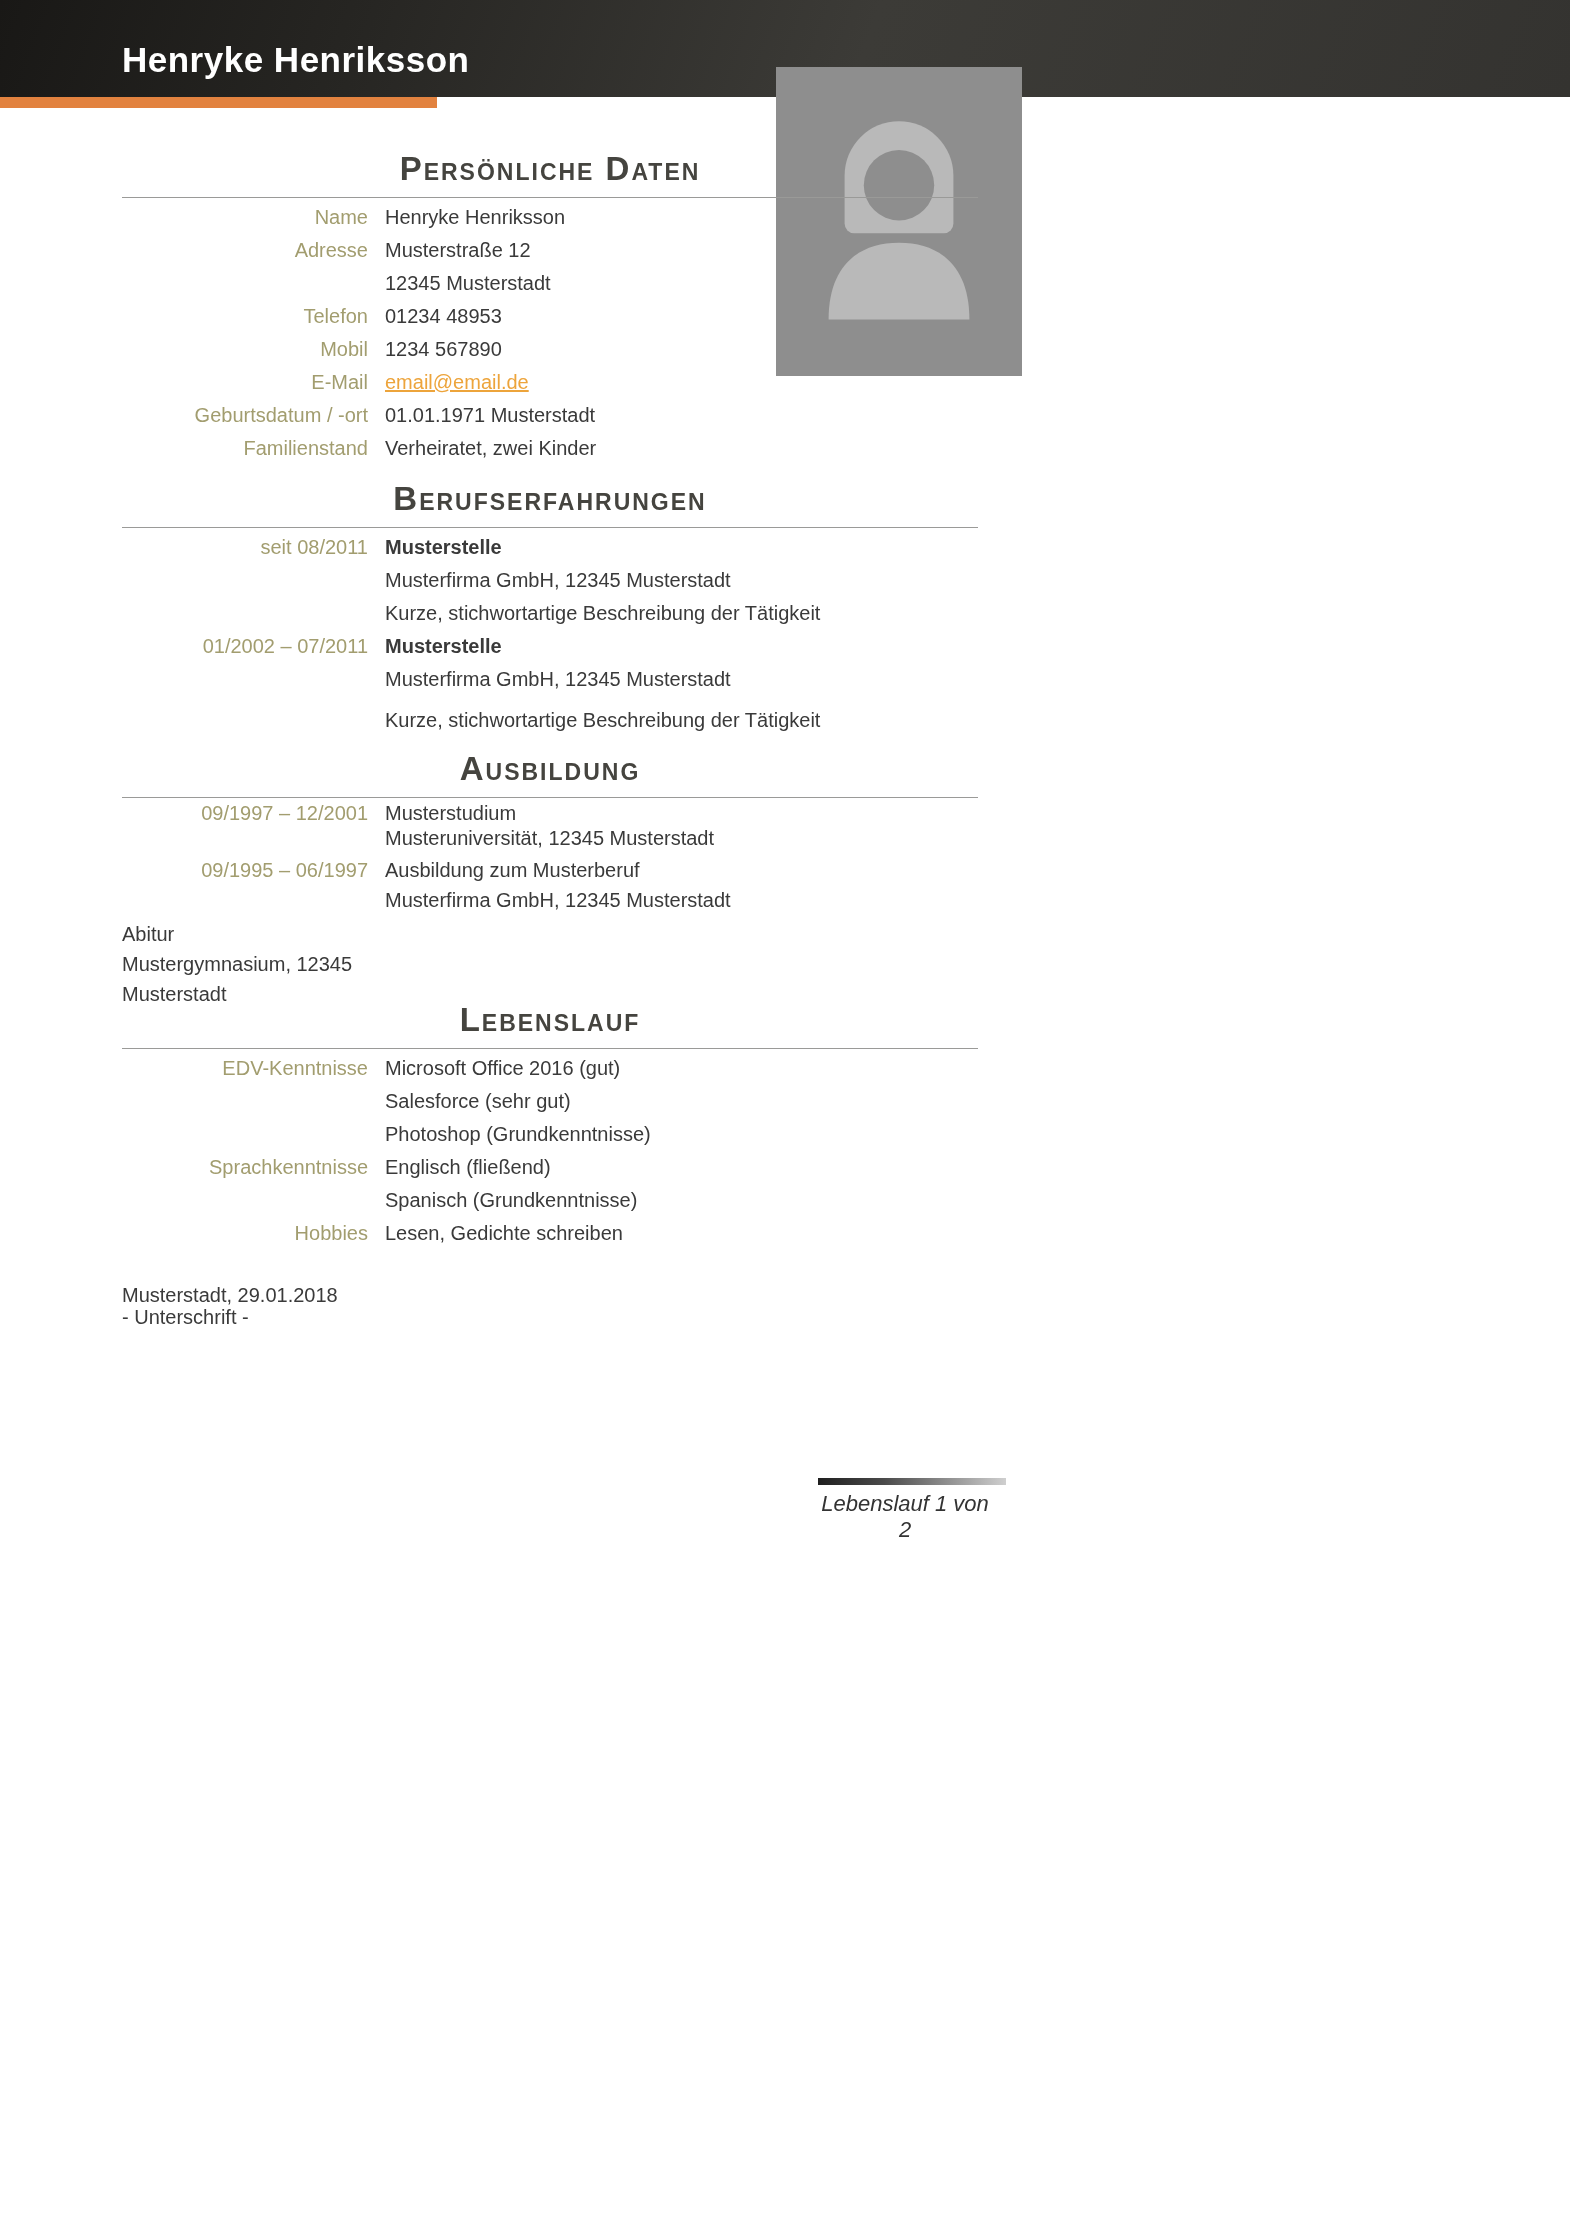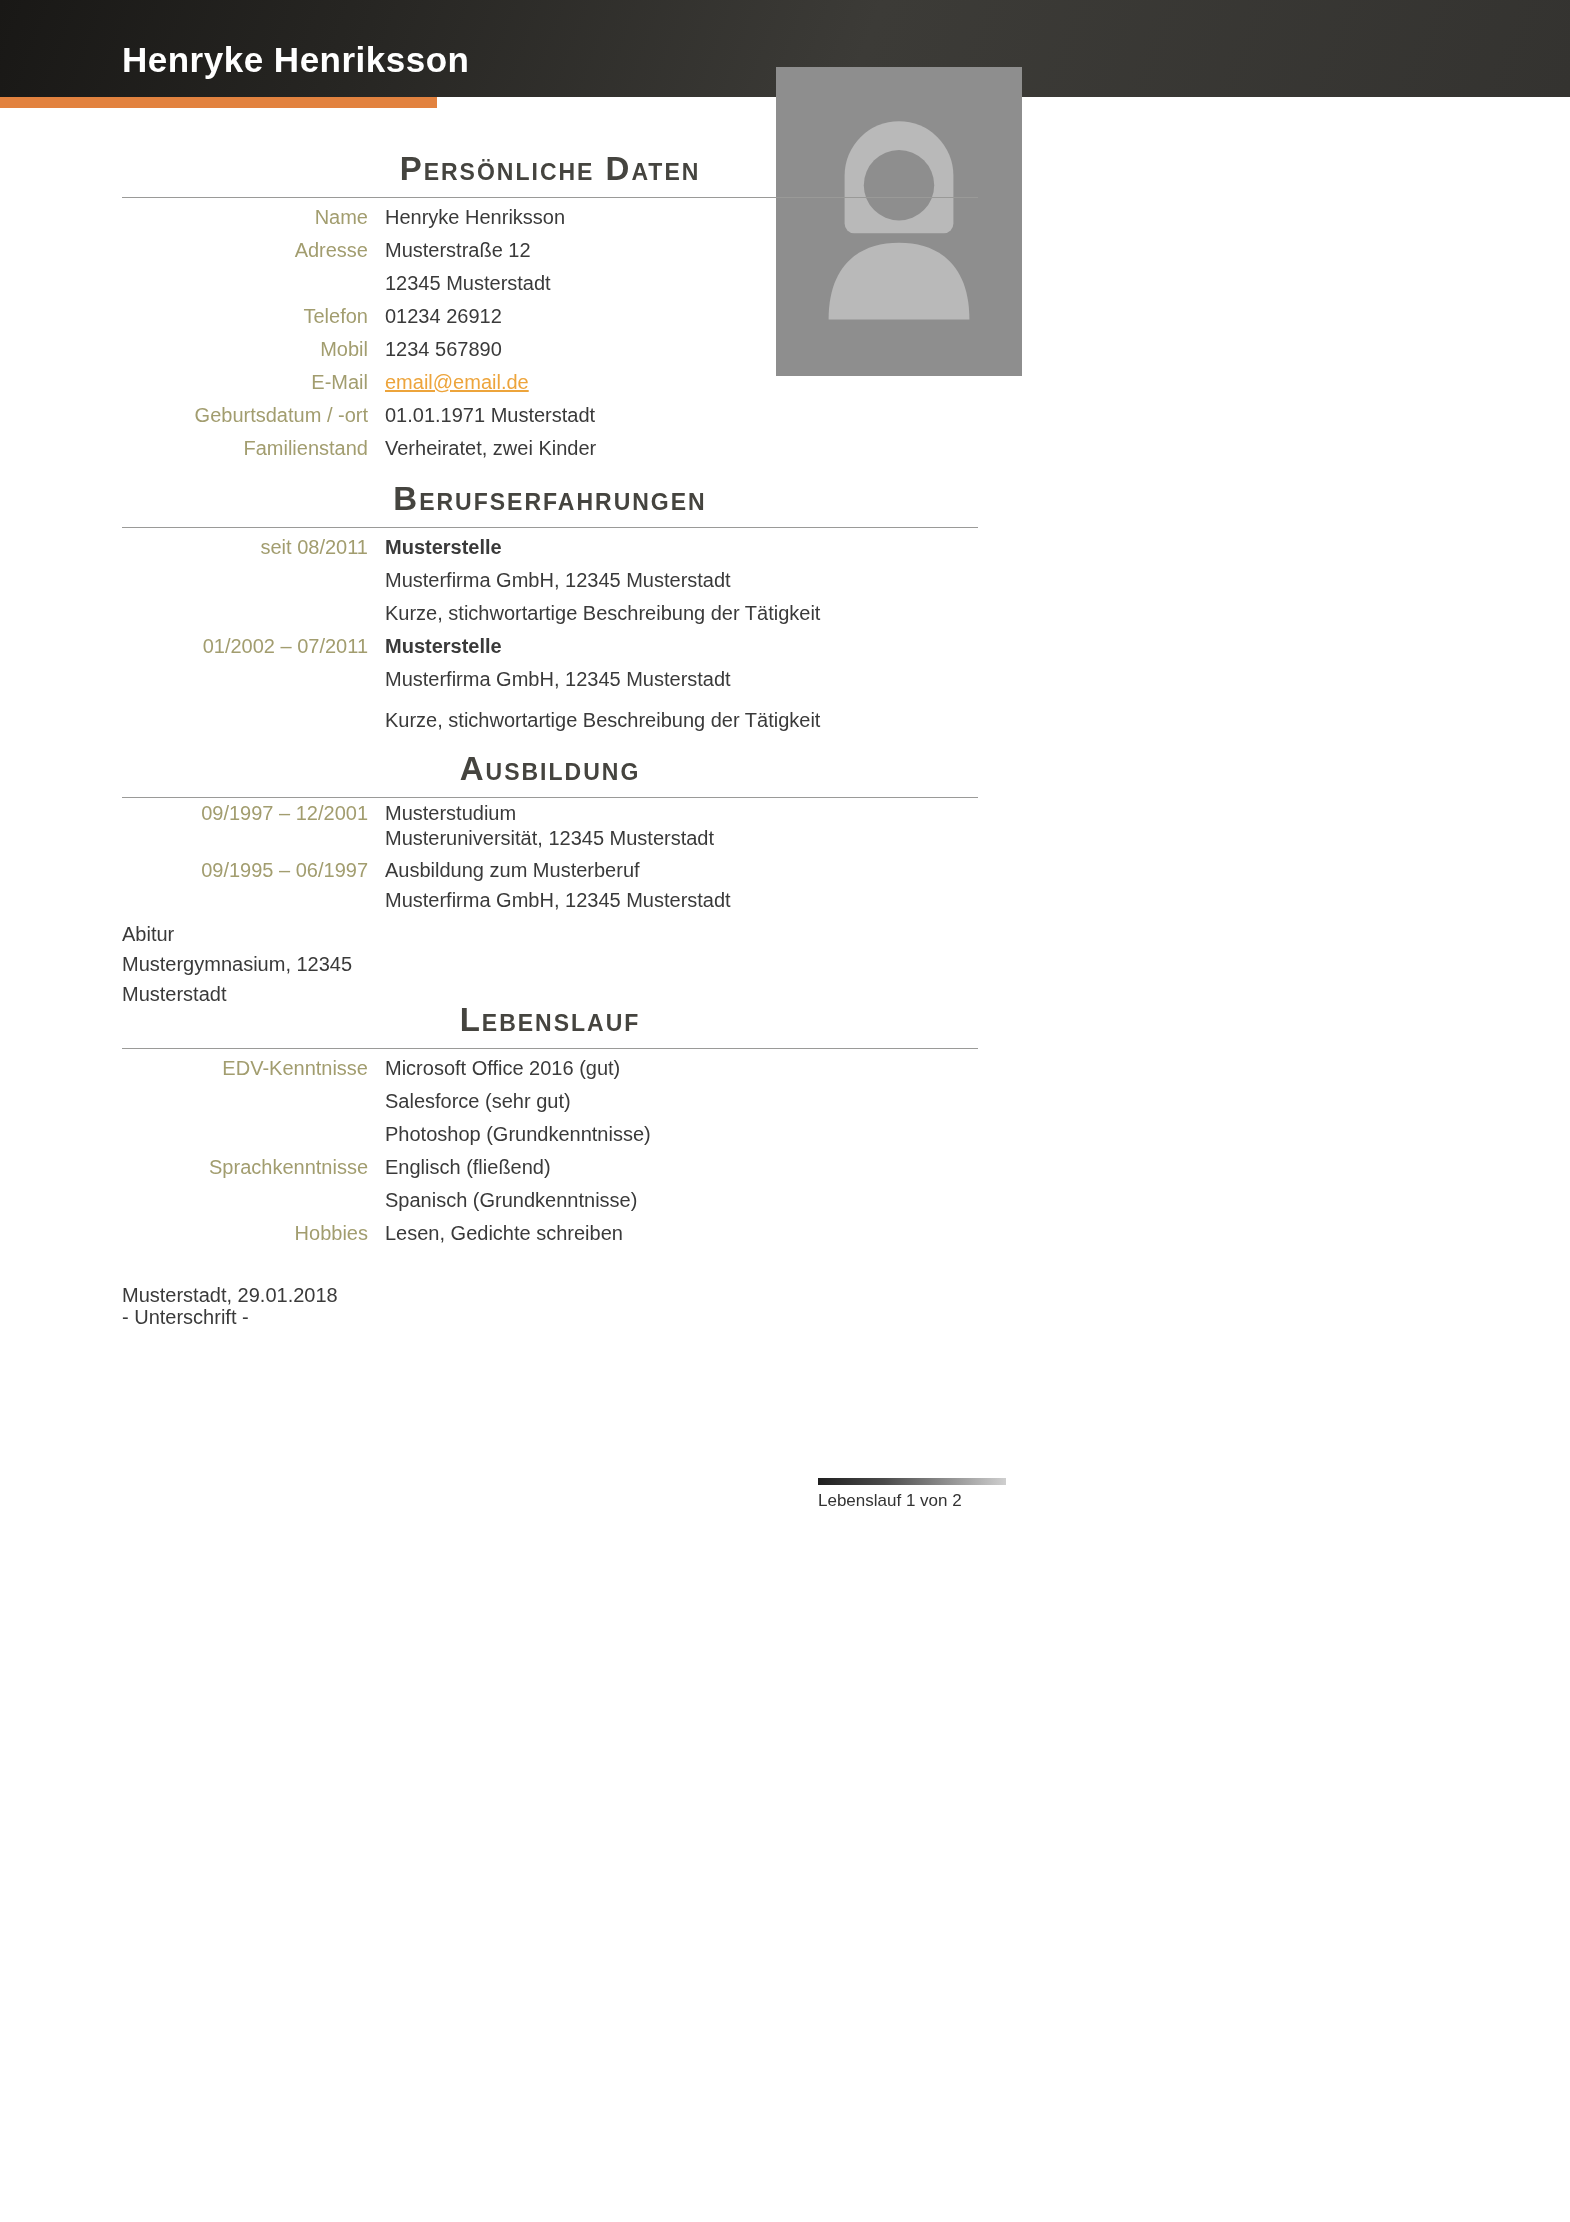--- a/index.html
+++ b/index.html
@@ -75,21 +75,21 @@
     position:absolute; left:122px; top:1284px;
     font-size:20px; line-height:22px; color:#3a3a3a;
   }
 
   
   .page-footer { position:absolute; left:818px; top:1478px; width:188px; }
   .footer-bar {
     height:7px;
     background:linear-gradient(to right, #1f1f1f 0%, #4a4a4a 35%, #cfcfcf 100%);
   }
-  .footer-text { margin-top:6px; padding-right:14px; text-align:left; font-size:17px; color:#333; }
+  .footer-text { margin-top:6px; padding-right:14px; text-align:center; font-size:22px; color:#333;font-style:italic; }
 </style>
 </head>
 <body>
 
 <div class="page">
 
   <div class="header">
     <h1 class="name">Henryke Henriksson</h1>
   </div>
   <div class="accent-bar"></div>
@@ -115,21 +115,21 @@
       <div class="row">
         <div class="label">Adresse</div>
         <div class="value">
           <div>Musterstraße 12</div>
           <div>12345 Musterstadt</div>
         </div>
       </div>
       <div class="row">
         <div class="label">Telefon</div>
         <div class="value">
-          <div>01234 26912</div>
+          <div>01234 48953</div>
         </div>
       </div>
       <div class="row">
         <div class="label">Mobil</div>
         <div class="value">
           <div>1234 567890</div>
         </div>
       </div>
       <div class="row">
         <div class="label">E-Mail</div>

